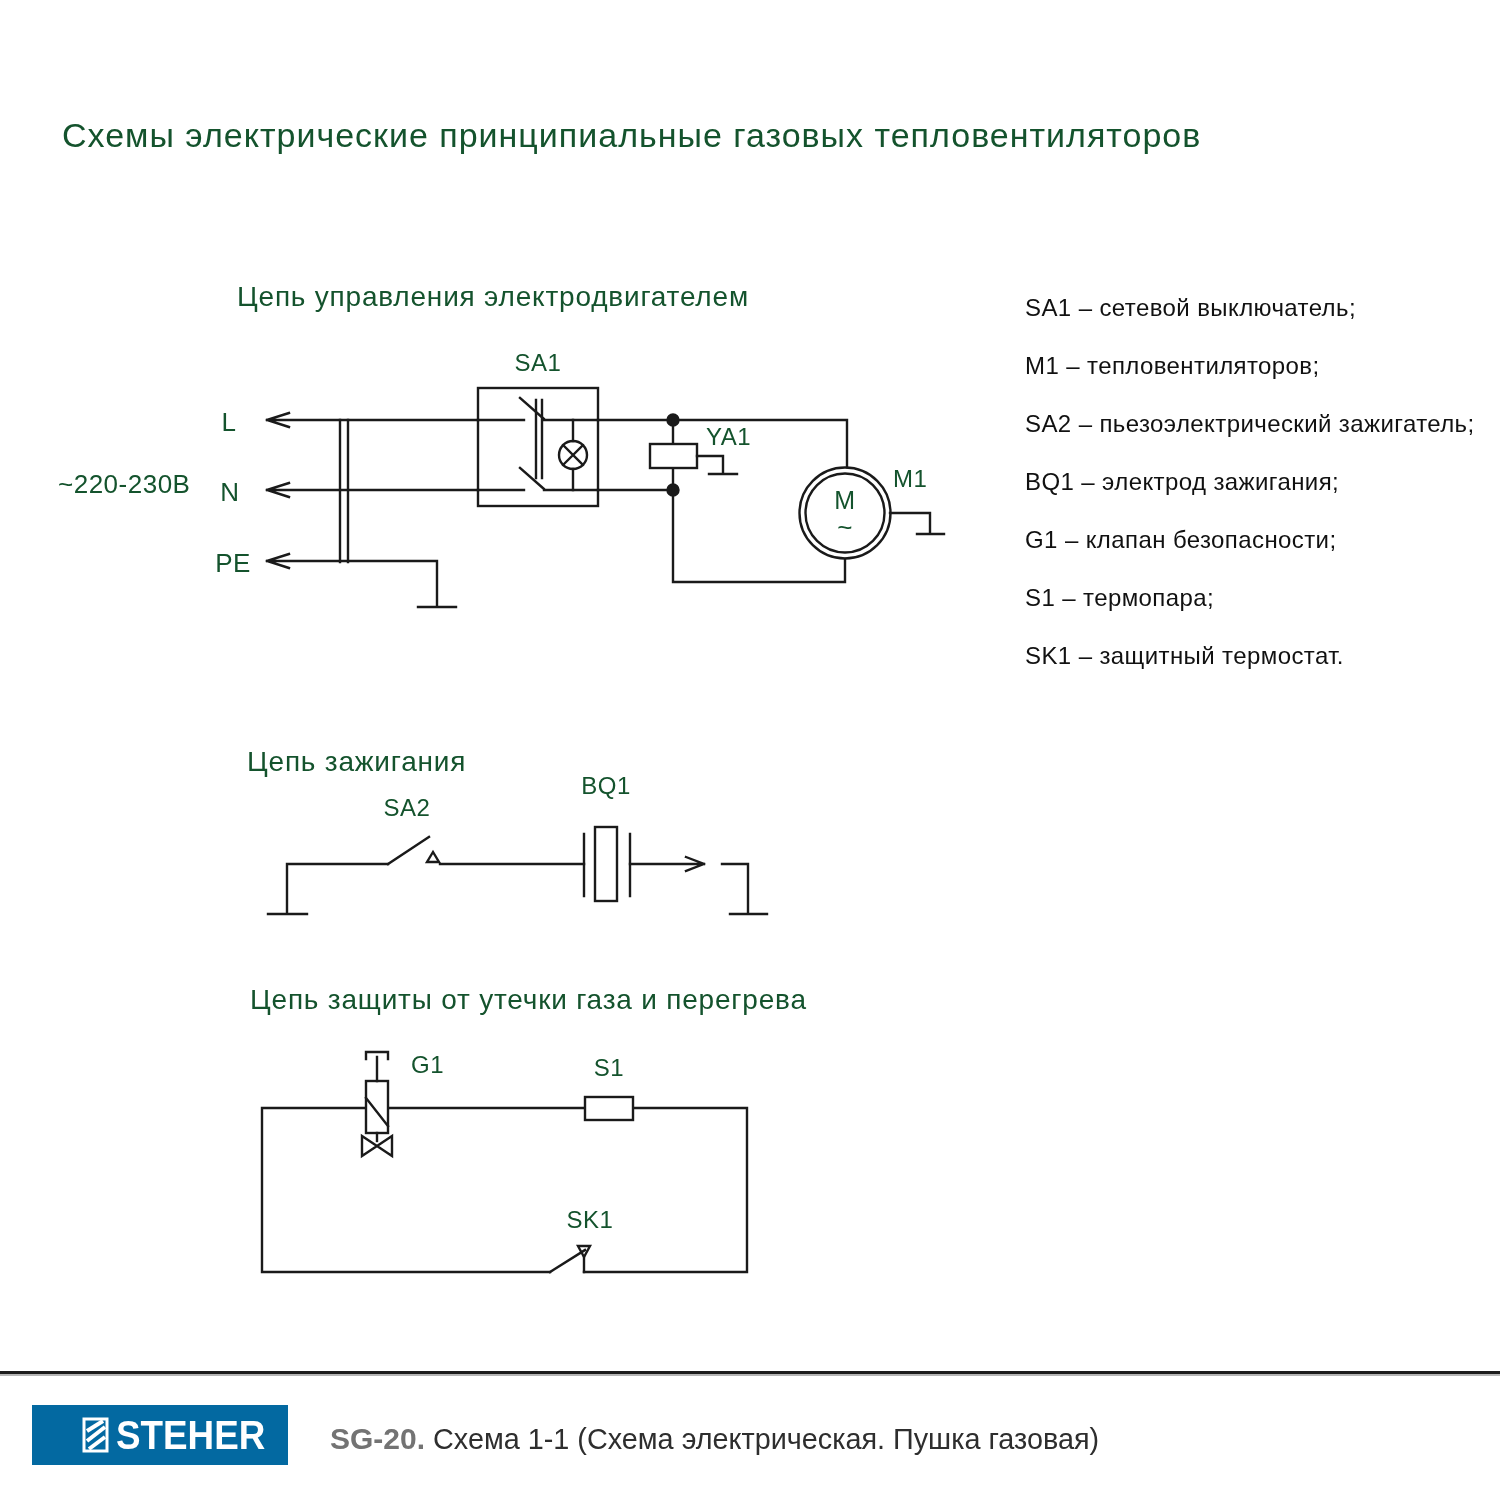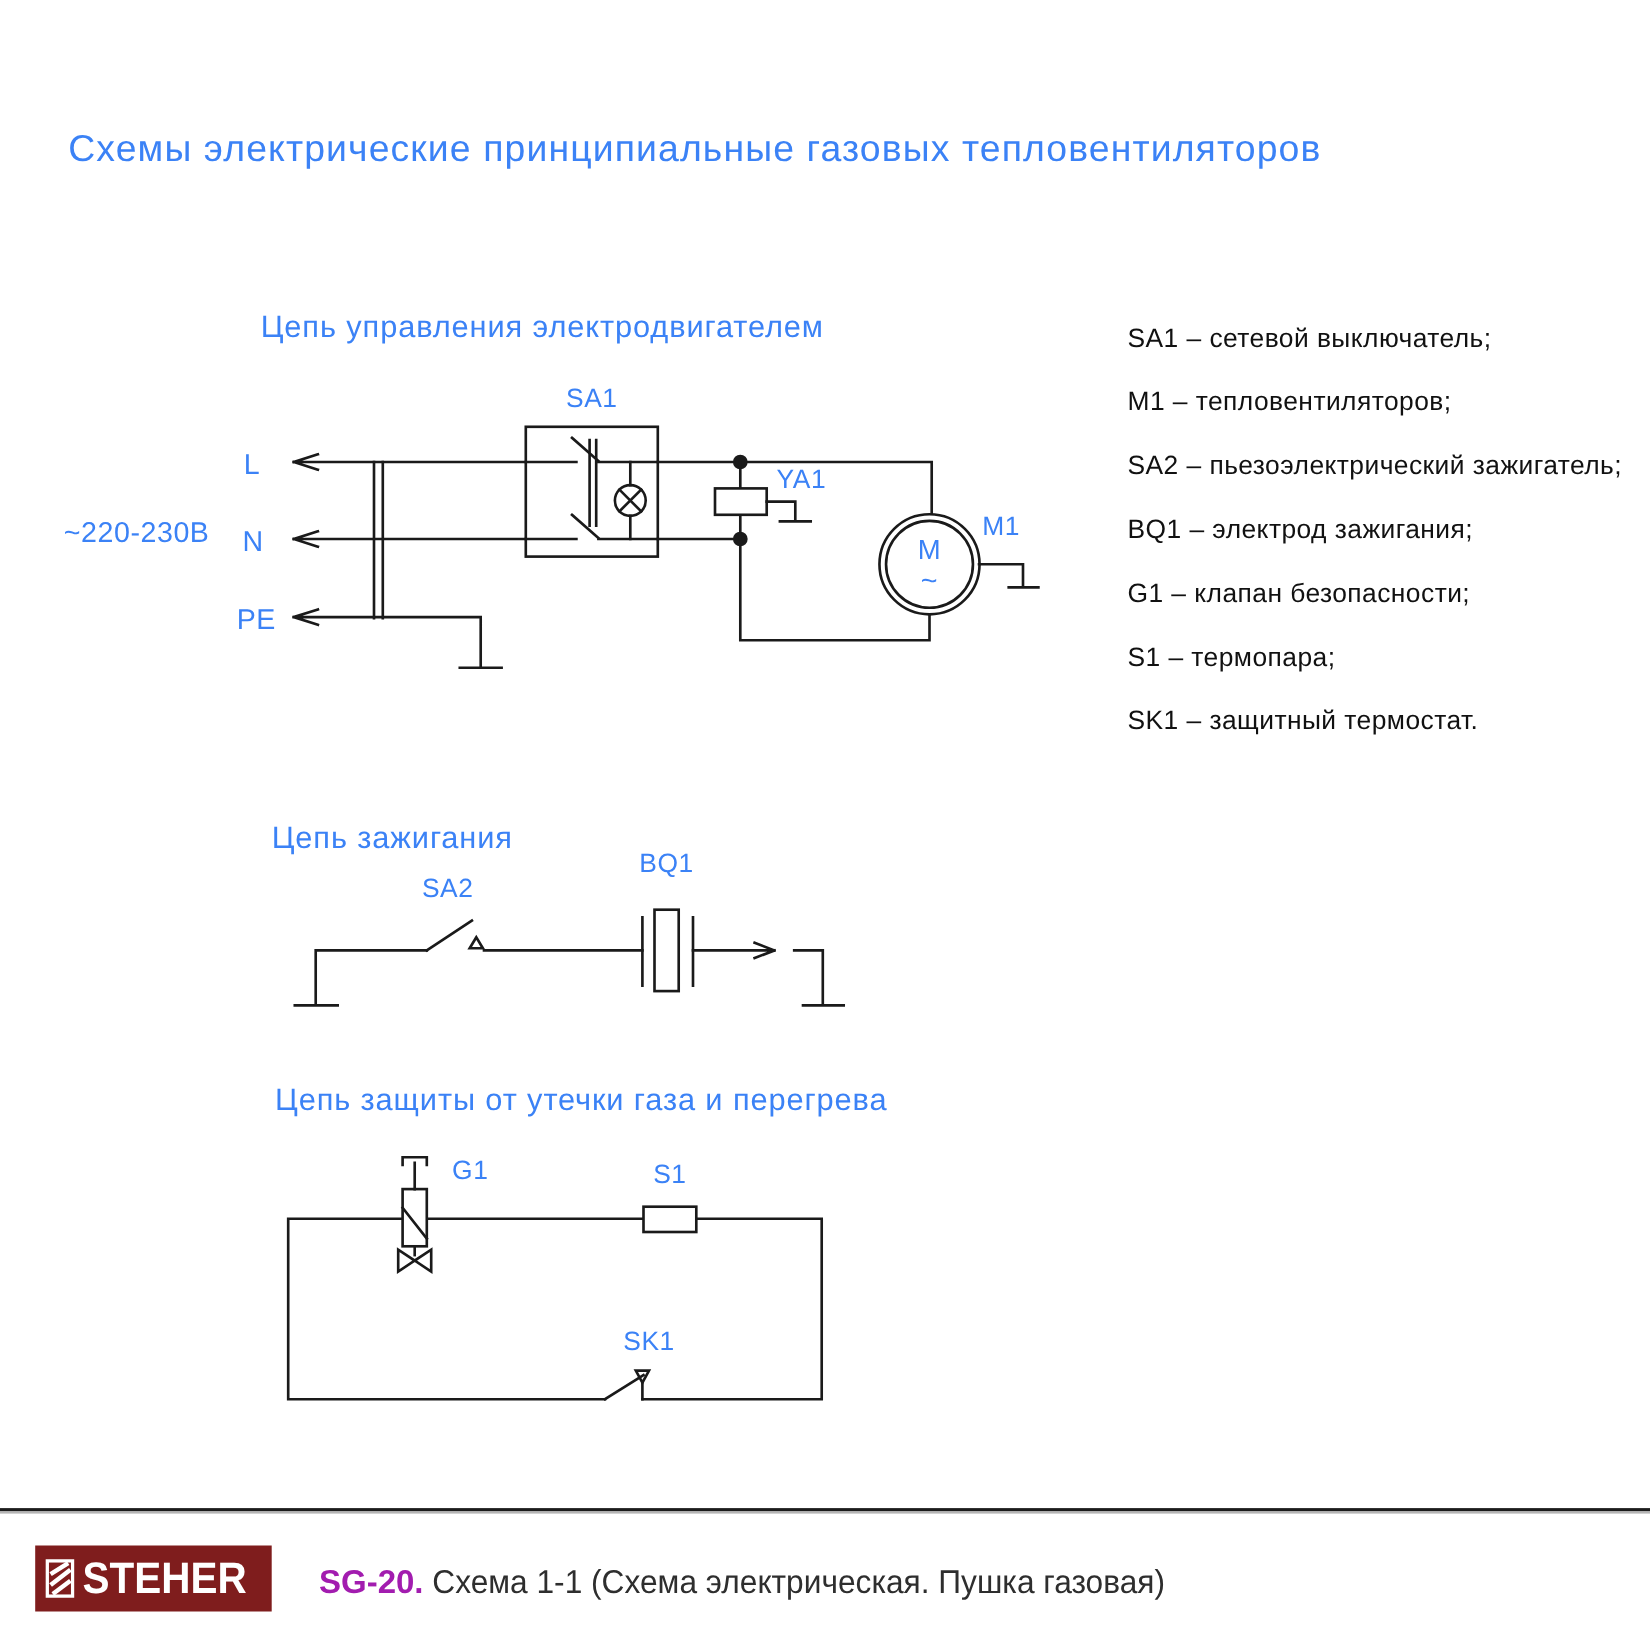--- a/index.html
+++ b/index.html
@@ -1,33 +1,33 @@
 <!DOCTYPE html>
 <html><head>
 <meta charset="utf-8">
 <style>
   html,body{margin:0;padding:0;background:#ffffff;}
   body{width:1500px;height:1500px;position:relative;overflow:hidden;
        font-family:"Liberation Sans", sans-serif;color:#111;}
-  .lbl{position:absolute;white-space:nowrap;color:#3b82f6;letter-spacing:.5px;}
+  .lbl{position:absolute;white-space:nowrap;color:#14532d;letter-spacing:.5px;}
   .ctr{transform:translateX(-50%);}
   .title-main{font-size:34px;letter-spacing:1px;}
   .title-sec{font-size:28px;letter-spacing:.8px;}
   .comp{font-size:24px;text-align:right;}
   .legend{position:absolute;left:1025px;top:296px;}
   .legend-item{font-size:24px;line-height:24px;margin-bottom:34px;letter-spacing:.4px;}
   svg.canvas{position:absolute;left:0;top:0;}
   .divider{position:absolute;left:0;top:1371px;width:1500px;height:3px;background:#1c1c1c;}
   .divider-shadow{position:absolute;left:0;top:1374px;width:1500px;height:2px;background:#b5b5b5;}
-  .logo-box{position:absolute;left:32px;top:1405px;width:215px;height:60px;background:#7f1d1d;
-            display:flex;align-items:center;justify-content:center;gap:7px;}
+  .logo-box{position:absolute;left:32px;top:1405px;width:215px;height:60px;background:#0369a1;
+            display:flex;align-items:center;justify-content:center;gap:7px;padding-left:41px;}
   .brand{color:#ffffff;font-weight:bold;font-size:40px;letter-spacing:0px;
          transform:scaleX(.92);transform-origin:left;line-height:1;}
   .footer-text{position:absolute;left:290px;top:1422px;font-size:30px;}
-  .footer-model{font-weight:bold;color:#a21caf;}
+  .footer-model{font-weight:bold;color:#737373;margin-left:40px;}
   .footer-caption{color:#2e2e2e;display:inline-block;transform:scaleX(.96);transform-origin:left;margin-left:8px;}
 </style>
 </head>
 <body>
 
 <div>
 
   <svg class="canvas" width="1500" height="1500" viewBox="0 0 1500 1500" fill="none" stroke="#1a1a1a" stroke-width="2.4" stroke-linecap="square">
 
     <g>

